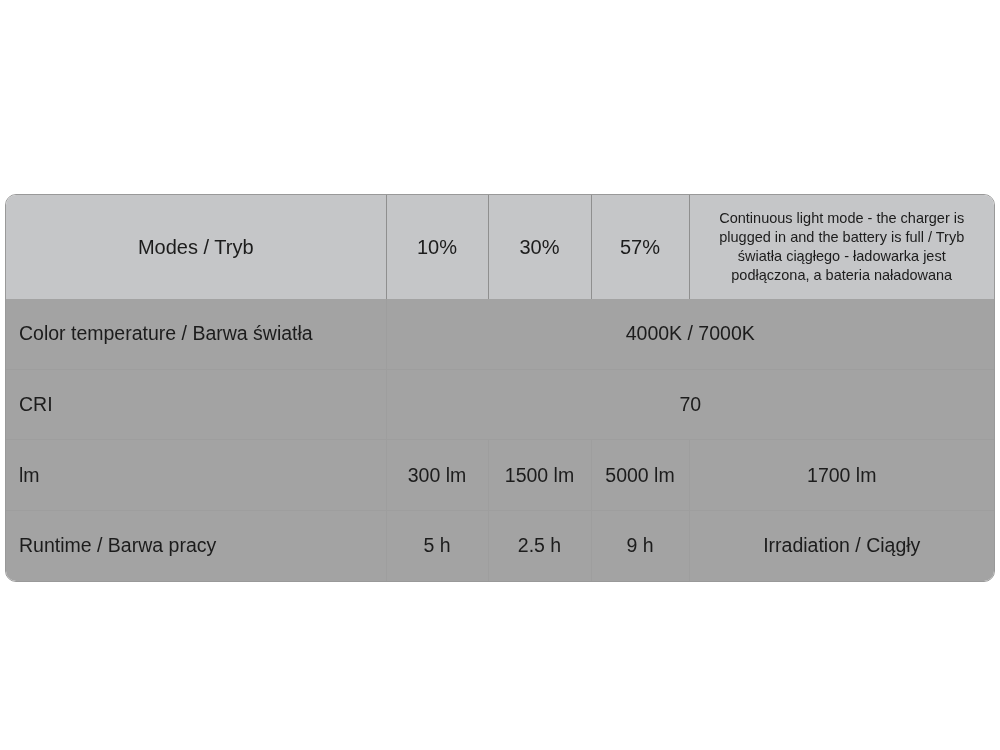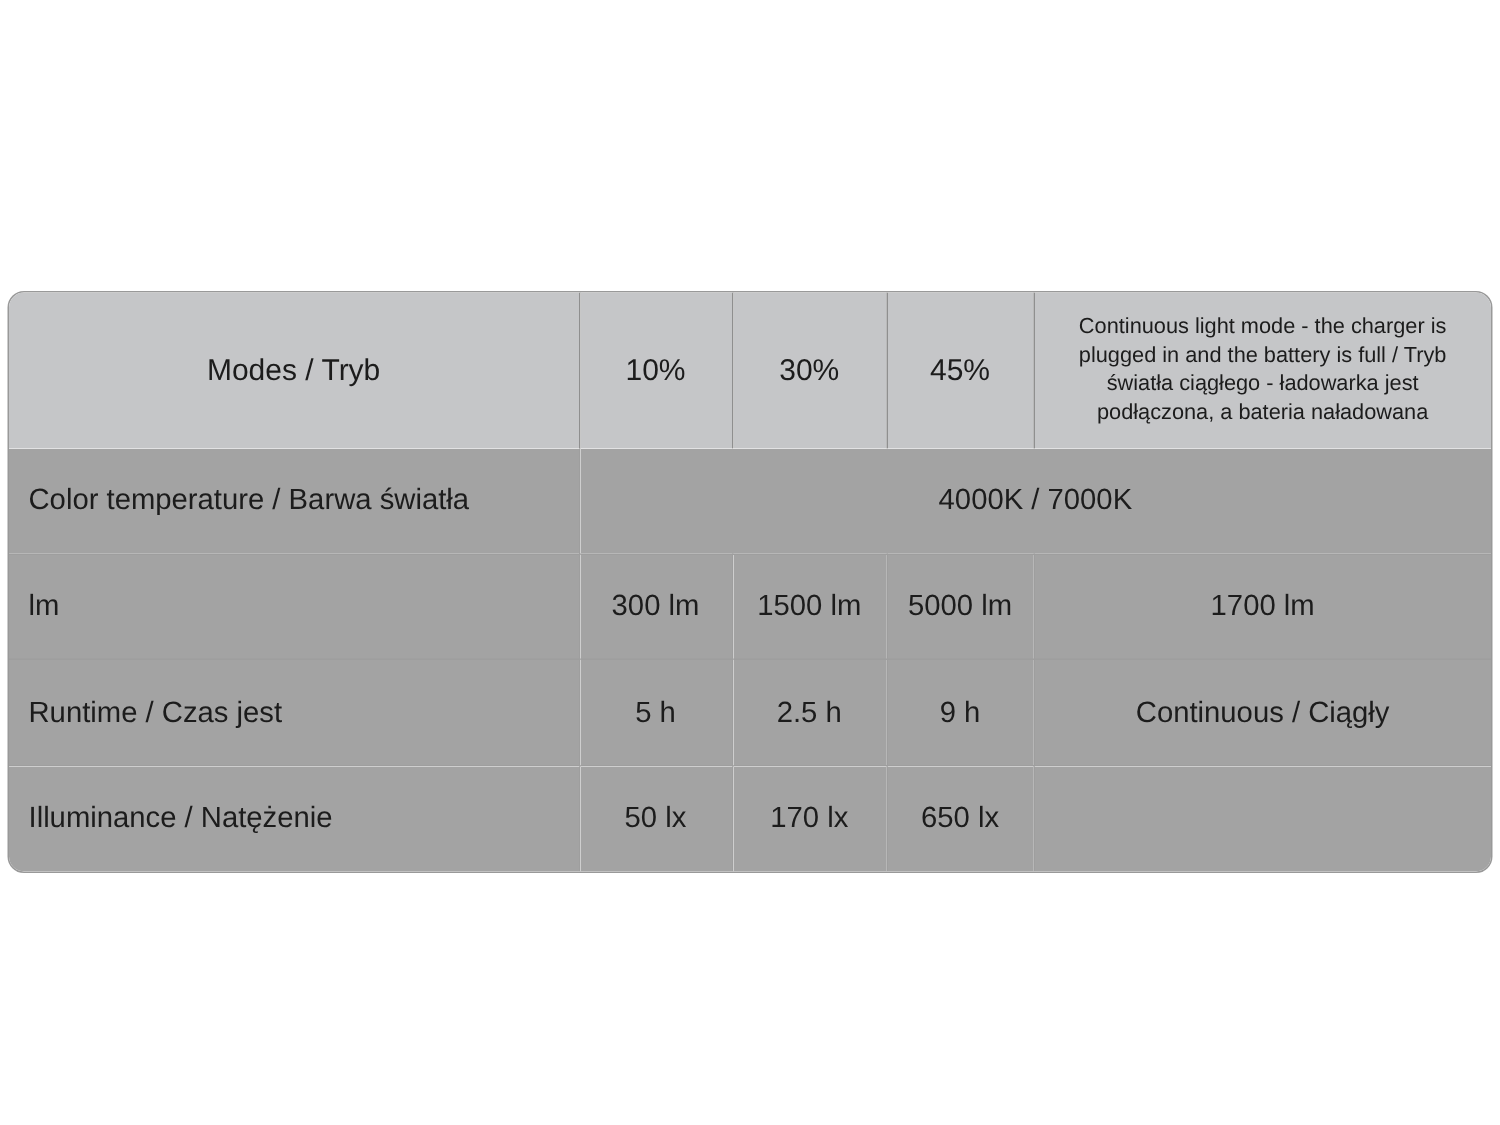--- a/index.html
+++ b/index.html
@@ -83,46 +83,43 @@
           <col class="c2">
           <col class="c3">
           <col class="c4">
           <col class="c5">
       </colgroup>
       <thead>
         <tr>
           <th>Modes / Tryb</th>
           <th>10%</th>
           <th>30%</th>
-          <th>45%</th>
+          <th>57%</th>
           <th class="continuous-head">Continuous light mode - the charger is plugged in and the battery is full / Tryb światła ciągłego - ładowarka jest podłączona, a bateria naładowana</th>
         </tr>
       </thead>
       <tbody>
         <tr>
           <td class="label-cell">Color temperature / Barwa światła</td>
           <td colspan="4">4000K / 7000K</td>
         </tr>
         <tr>
+          <td class="label-cell">CRI</td>
+          <td colspan="4">70</td>
+        </tr>
+        <tr>
           <td class="label-cell">lm</td>
           <td>300 lm</td>
           <td>1500 lm</td>
           <td>5000 lm</td>
           <td>1700 lm</td>
         </tr>
         <tr>
-          <td class="label-cell">Runtime / Czas jest</td>
+          <td class="label-cell">Runtime / Barwa pracy</td>
           <td>5 h</td>
           <td>2.5 h</td>
           <td>9 h</td>
-          <td>Continuous / Ciągły</td>
-        </tr>
-        <tr>
-          <td class="label-cell">Illuminance / Natężenie</td>
-          <td>50 lx</td>
-          <td>170 lx</td>
-          <td>650 lx</td>
-          <td></td>
+          <td>Irradiation / Ciągły</td>
         </tr>
       </tbody>
     </table>
   </div>
 </div>
 
 </body></html>

